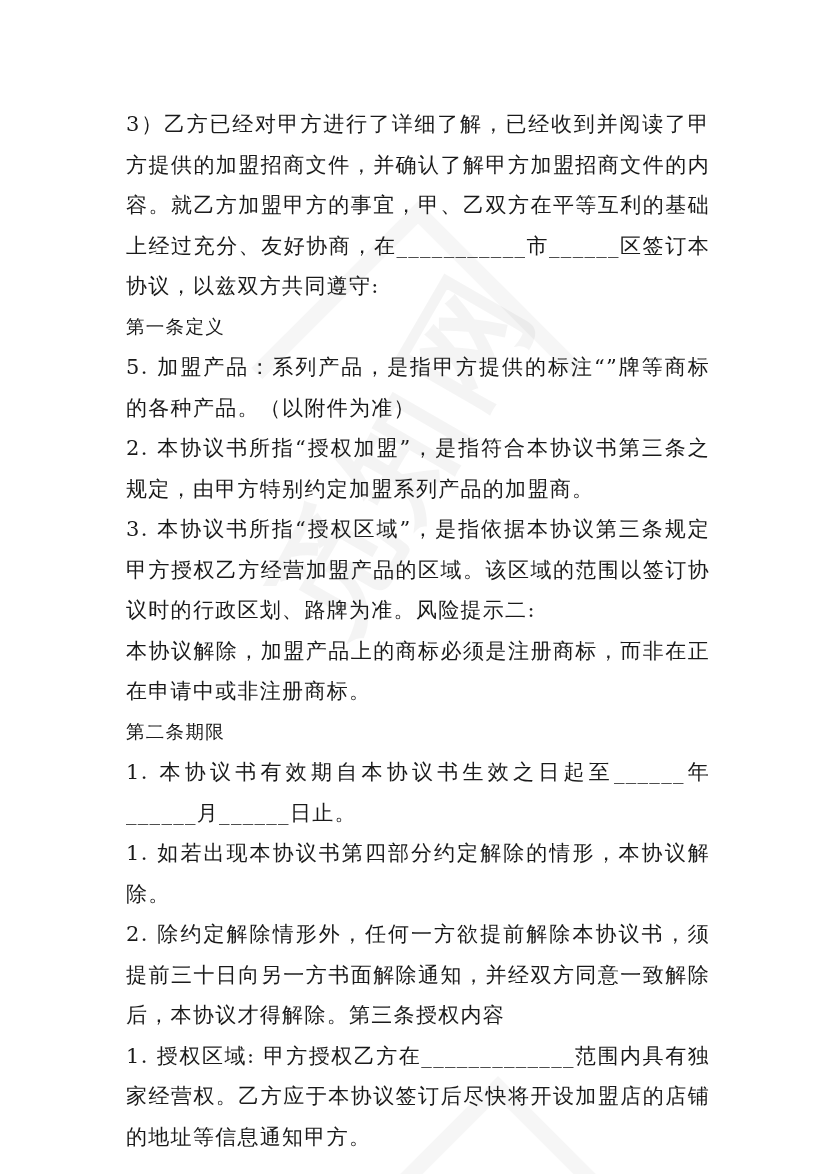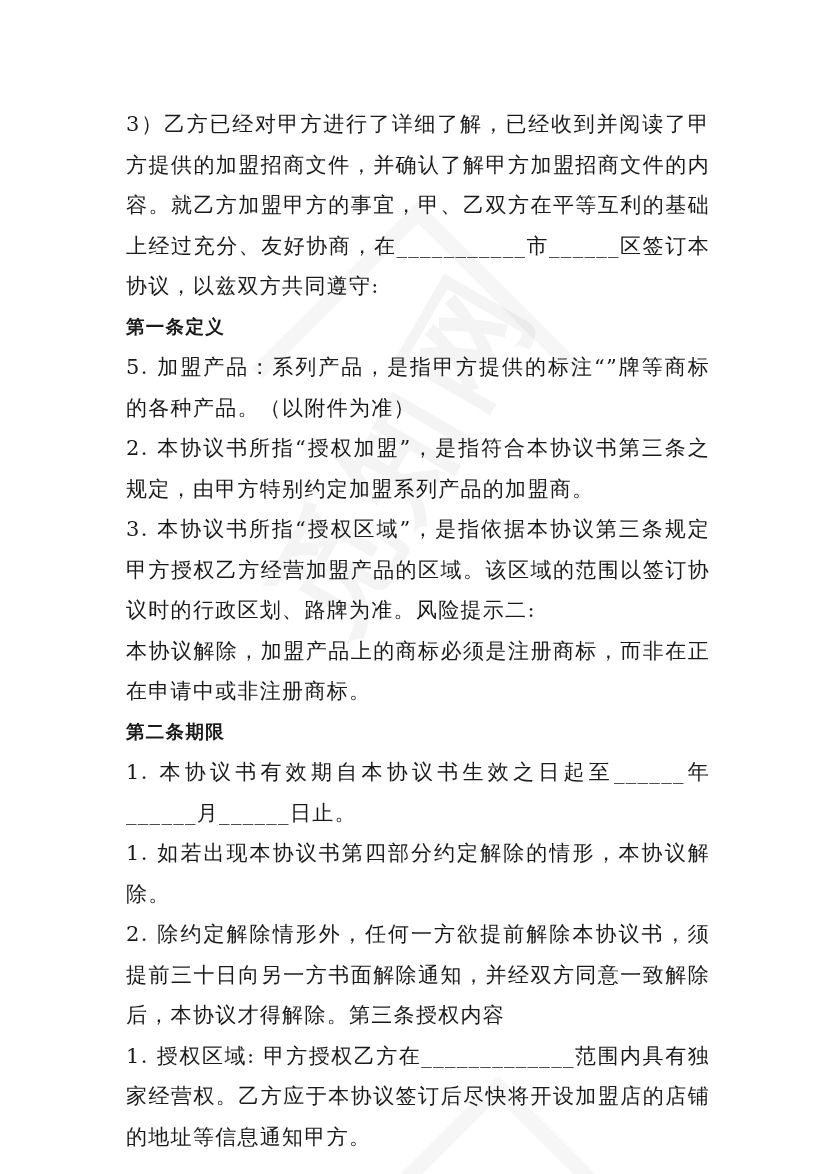--- a/index.html
+++ b/index.html
@@ -53,21 +53,20 @@
       line-height: 40.5px;
       letter-spacing: 1.3px;
       text-align: justify;
       text-justify: inter-character;
     }
     .heading {
       margin: 0;
       font-size: 18.5px;
       line-height: 40.5px;
       letter-spacing: 1.3px;
-      font-weight: bold;
     }
   </style>
 </head>
 <body>
 
 <div class="wm-box wmb1"></div>
 <div class="watermark wm1">觅知网</div>
 <div class="wm-box wmb2"></div>
 
 <div class="page">

